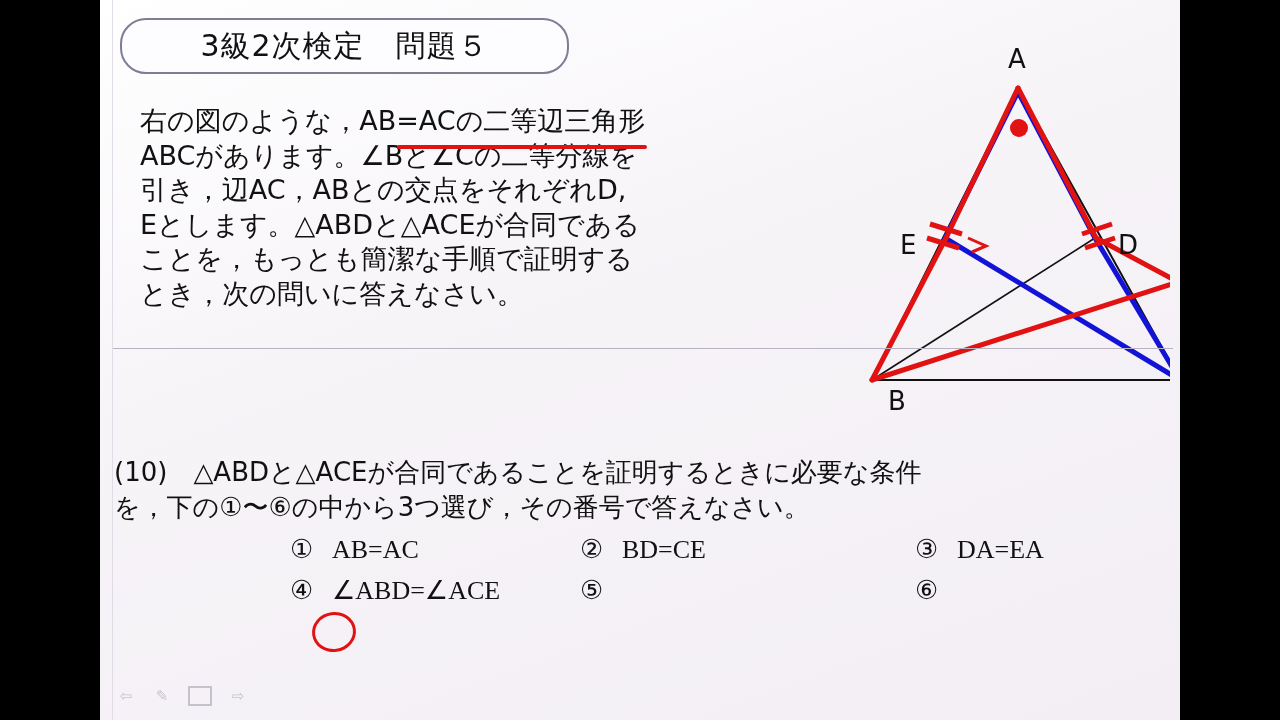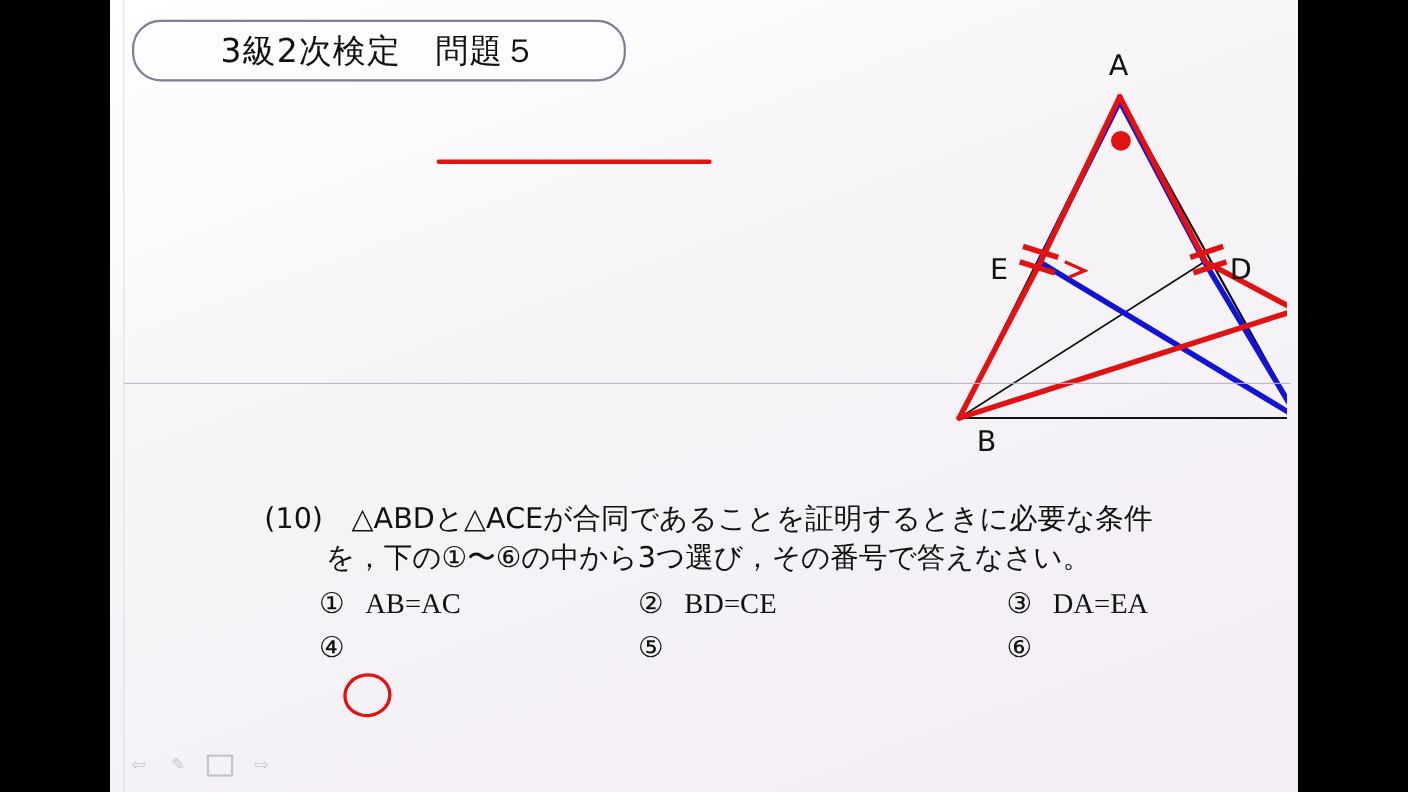--- a/index.html
+++ b/index.html
@@ -96,21 +96,20 @@
 
   
   .q-block {
     position: absolute;
     left: 14px;
     top: 455px;
     width: 1060px;
     font-size: 26px;
     color: #111;
     font-family: "DejaVu Sans", sans-serif;
-    text-align: center;
   }
   .q-line1 {
     display: block;
     line-height: 1.35;
     white-space: pre-wrap;
   }
   .choices {
     position: absolute;
     left: 190px;
     top: 534px;
@@ -189,20 +188,26 @@
 </head>
 <body>
 
 <div id="stage">
   <div id="slide">
 
     <div class="title-pill">
       <span>3級2次検定　問題５</span>
     </div>
 
+    <div class="statement">右の図のような，AB=ACの二等辺三角形
+ABCがあります。∠Bと∠Cの二等分線を
+引き，辺AC，ABとの交点をそれぞれD,
+Eとします。△ABDと△ACEが合同である
+ことを，もっとも簡潔な手順で証明する
+とき，次の問いに答えなさい。</div>
     <div class="underline-red"></div>
 
     <div id="figure">
       <svg width="370" height="390" viewBox="0 0 370 390" xmlns="http://www.w3.org/2000/svg">
 
         <polygon points="268,50 122,342 430,342" fill="none" stroke="#111" stroke-width="2" transform="translate(-50,0)"></polygon>
 
         <line x1="72" y1="342" x2="295" y2="200" stroke="#111" stroke-width="1.6"></line>
         <line x1="380" y1="342" x2="145" y2="200" stroke="#111" stroke-width="1.6"></line>
 
@@ -254,20 +259,21 @@
           <span class="txt">BD=CE</span>
         </span>
         <span class="choice c3">
           <span class="num">③</span>
           <span class="txt">DA=EA</span>
         </span>
       </div>
       <div class="choice-row">
         <span class="choice c1">
           <span class="num">④</span>
+          <span class="txt">∠ABD=∠ACE</span>
         </span>
         <span class="choice c2">
           <span class="num">⑤</span>
         </span>
         <span class="choice c3">
           <span class="num">⑥</span>
         </span>
       </div>
       <div class="red-circle"></div>
     </div>

